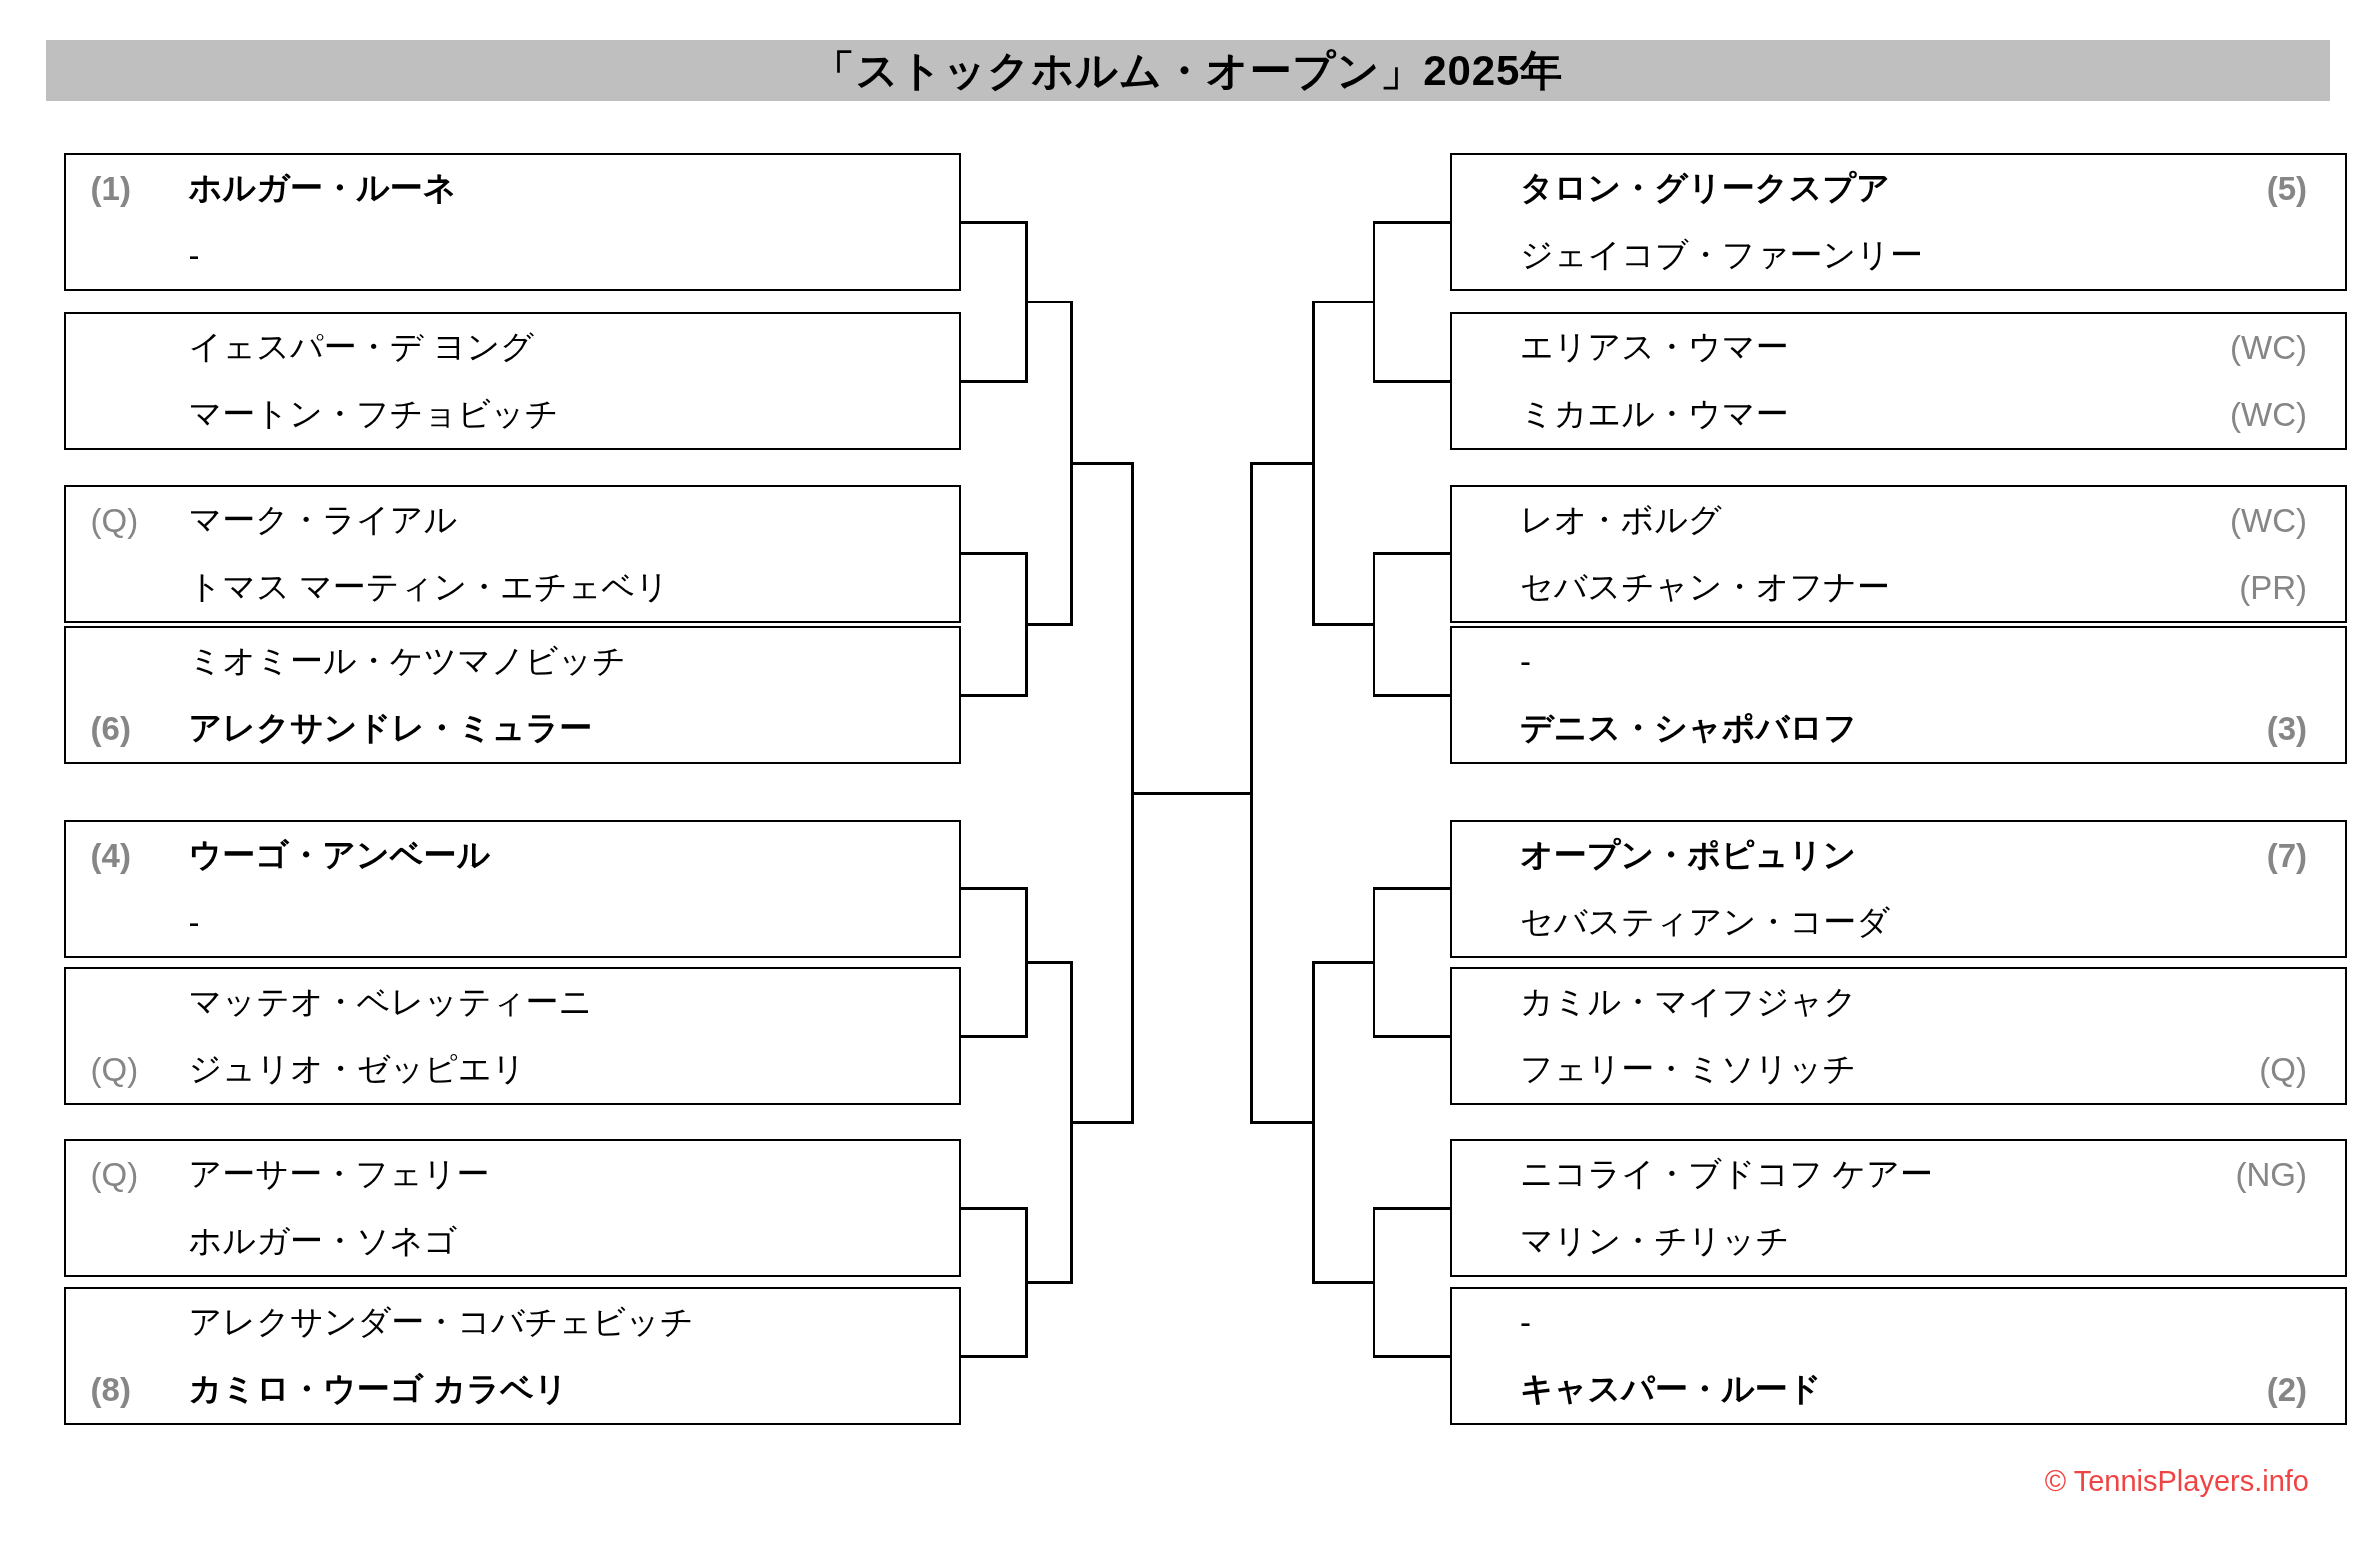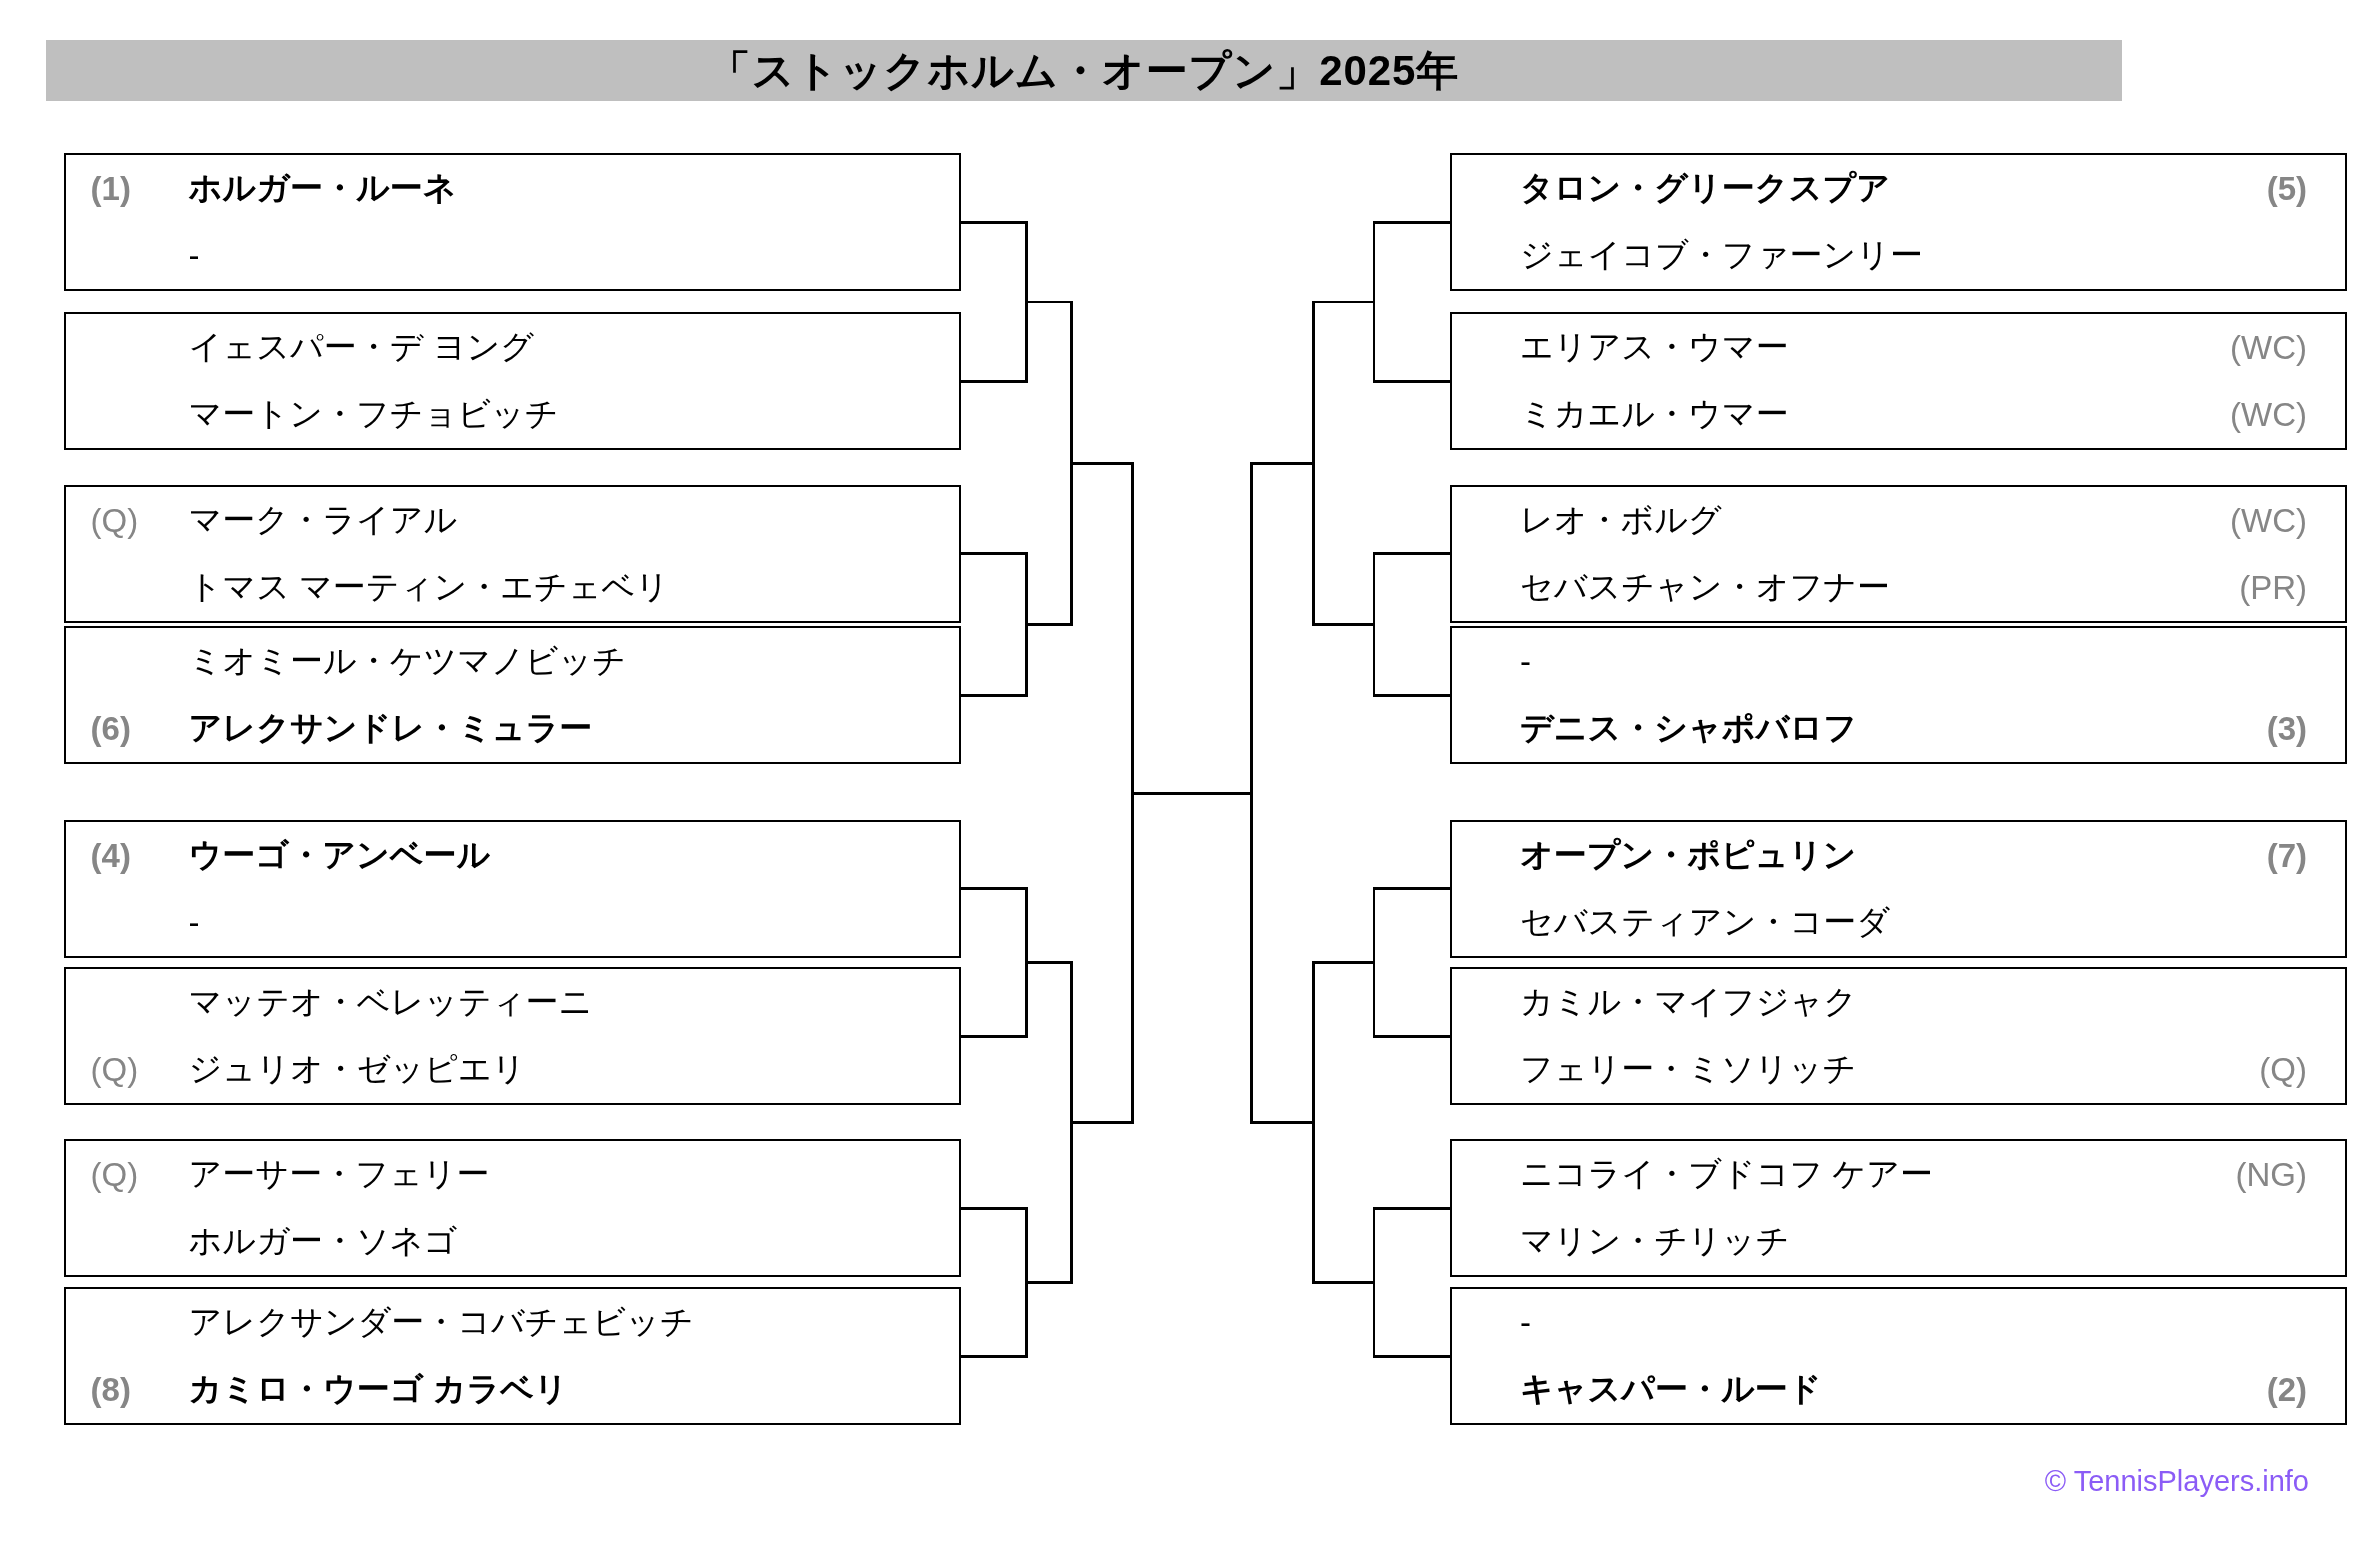--- a/index.html
+++ b/index.html
@@ -2,40 +2,40 @@
 <html style="font-size:15px"><head>
 <meta charset="utf-8">
 <style>
   html,body{margin:0;padding:0;background:#ffffff;}
   body{
     width:2377px;height:1554px;position:relative;overflow:hidden;
     font-family:"Liberation Sans","DejaVu Sans",sans-serif;
     color:#000;
   }
   .title-bar{
-    position:absolute;left:46px;top:40px;width:2076px;height:61px;
+    position:absolute;left:46px;top:40px;width:2284px;height:61px;
     background:#bfbfbf;display:flex;align-items:center;justify-content:center;
   }
   .title-bar .t{font-size:42px;font-weight:700;letter-spacing:0.9px;}
   .lines{position:absolute;left:0;top:0;}
   .box{
     position:absolute;width:897px;height:138px;box-sizing:border-box;
     border:2.8px solid #000;background:#fff;display:flex;flex-direction:column;
   }
   .row{flex:1;display:flex;align-items:center;font-size:33px;white-space:nowrap;}
   .row.l{padding-left:24.6px;}
   .row.l .tag{width:98px;flex:none;}
   .row.r .name{flex:1;padding-left:61px;margin-left:7px;}
   .row.r .tag{padding-right:38px;}
   .tag{color:#868686;}
   .tag.seed{font-weight:700;}
   .name.bold{font-weight:700;}
   .footer{
     position:absolute;top:1465px;right:68px;
-    font-size:29px;color:#8b5cf6;
+    font-size:29px;color:#ef4444;
   }
   
   .p0{top:153px}.p1{top:312px}.p2{top:485px}.p3{top:626px}
   .p4{top:820px}.p5{top:967px}.p6{top:1139px}.p7{top:1287px}
   .side-l{left:64px}.side-r{left:1450px}
 </style>
 </head>
 <body>
 
 <div class="title-bar">

